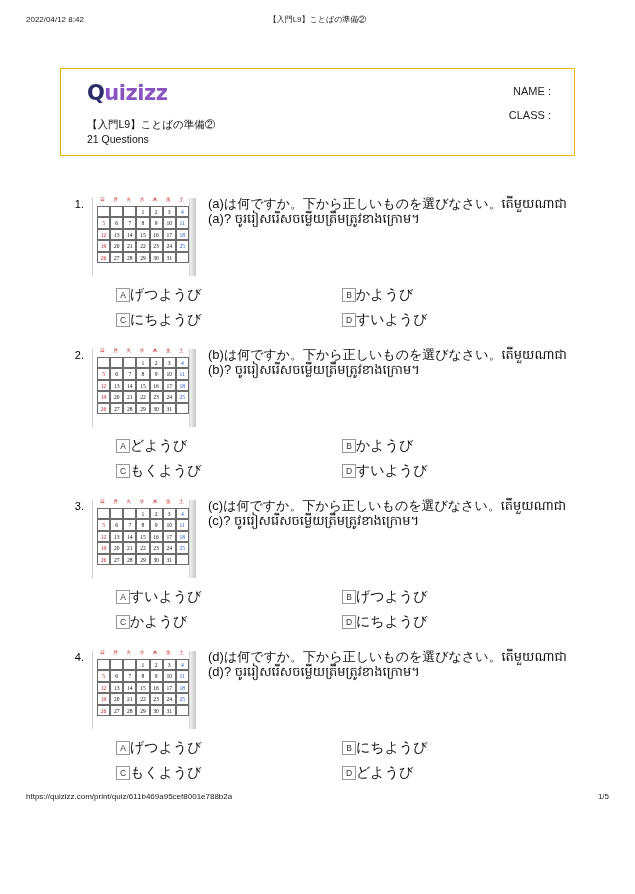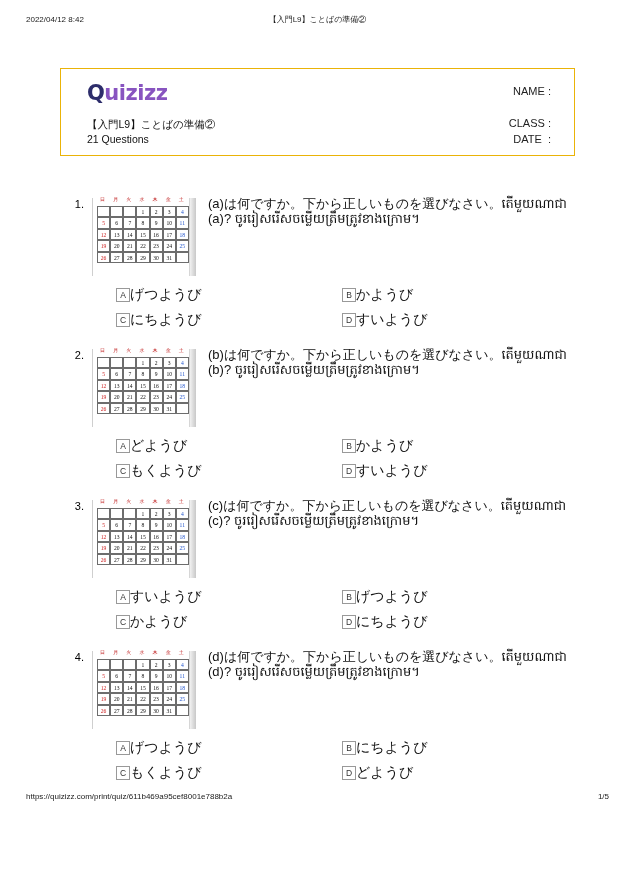--- a/index.html
+++ b/index.html
@@ -123,21 +123,21 @@
     white-space: pre;
     font-size: 11px;
   }
   .field-line {
     flex: 1;
     border-bottom: 1px solid #9a9a9a;
     height: 12px;
     margin-left: 6px;
   }
   .fr1 { top: 16px; }
-  .fr2 { top: 40px; margin-top: 8px; }
+  .fr2 { top: 40px; }
   .fr3 { top: 64px; }
 
   
   .questions {
     margin-top: 40px;
   }
   .question-block {
     position: relative;
     margin-bottom: 18px;
   }
@@ -275,24 +275,20 @@
       </div>
       <div class="quiz-title">【入門L9】ことばの準備②</div>
       <div class="quiz-count">21 Questions</div>
 
       <div class="field-row fr1">
         <span class="field-label">NAME :</span>
         <span class="field-line"></span>
       </div>
       <div class="field-row fr2">
         <span class="field-label">CLASS :</span>
-        <span class="field-line"></span>
-      </div>
-      <div class="field-row fr3">
-        <span class="field-label">DATE  :</span>
         <span class="field-line"></span>
       </div>
     </div>
 
     <div class="questions" id="questions-container">
         <div class="question-block">
           <div class="q-head">
             <div class="q-num">1.</div>
             <div class="q-img">
               <div class="cal">

